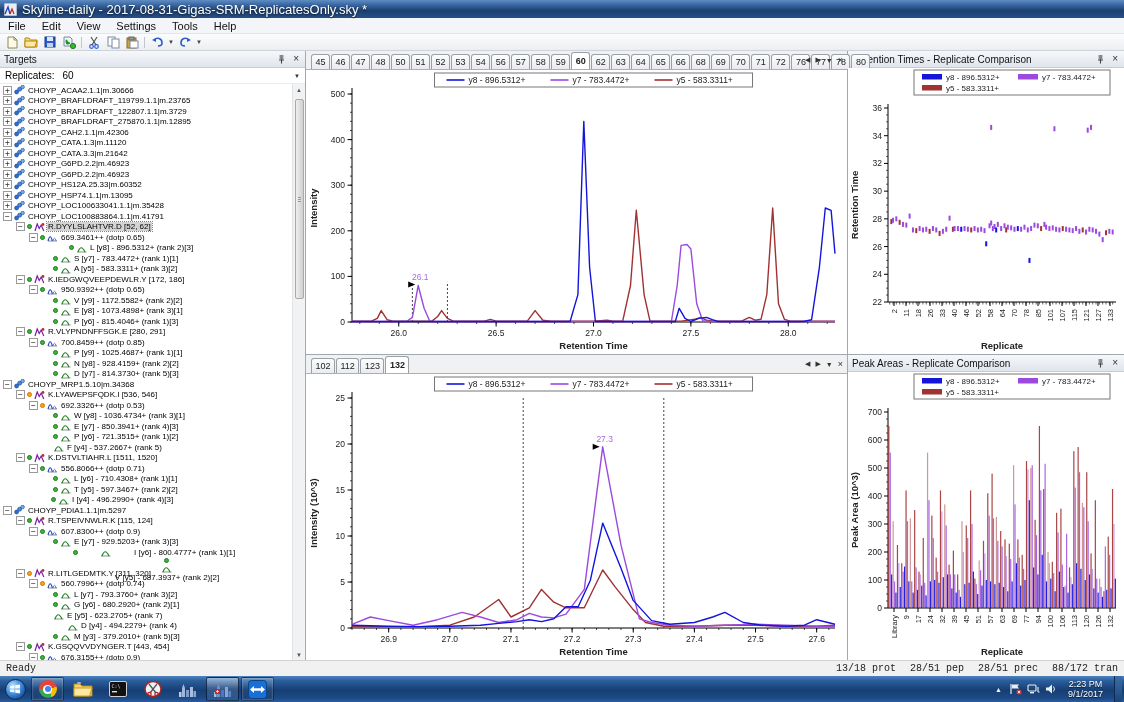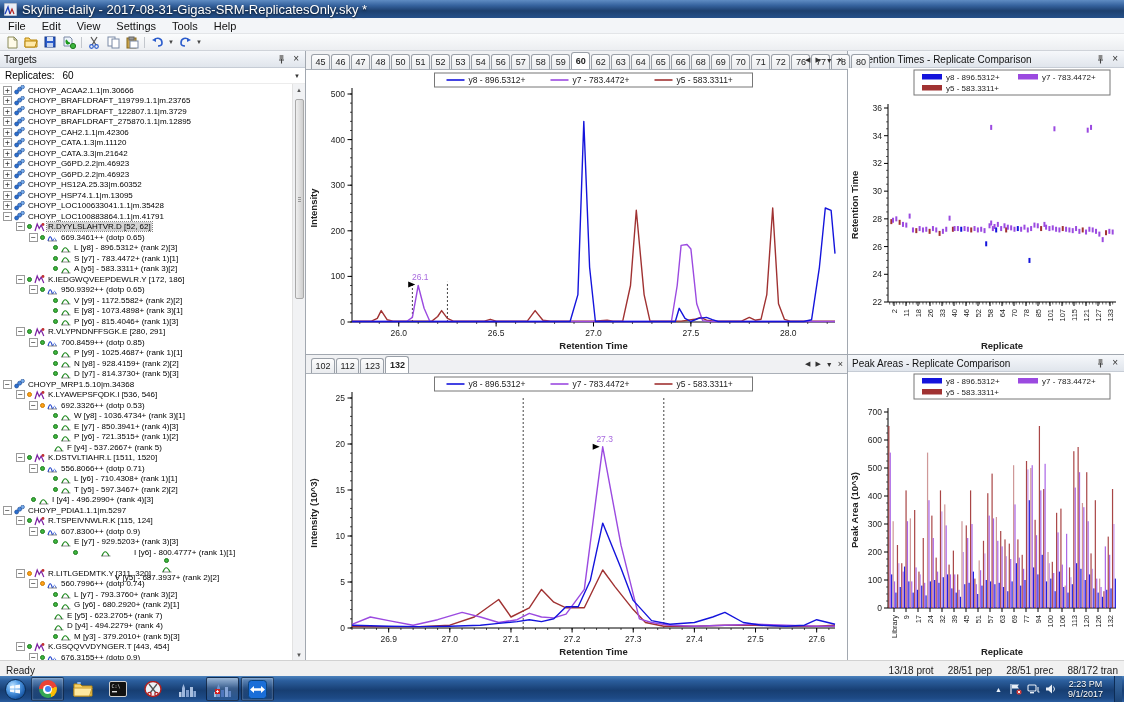--- a/index.html
+++ b/index.html
@@ -57,21 +57,21 @@
   .pane-border-b { border-bottom:1px solid #a2a8b0; }
   .tabstrip { height:19px; flex:none; background:#f0f1f3; border-bottom:1px solid #aab0b8; display:flex; align-items:flex-end; padding:2px 46px 0 5px; position:relative; }
   .tab { font-size:9px; height:15px; display:flex; align-items:center; padding:0 3.5px; margin-right:1px;
     border:1px solid #9aa0a8; border-bottom:none; border-radius:3px 3px 0 0; background:linear-gradient(#fdfdfd,#e9ebee); color:#222; }
   .tab.sel { background:#fff; font-weight:bold; height:17px; position:relative; z-index:2; }
   .tabnav { position:absolute; right:4px; top:4px; display:flex; gap:5px; font-size:7px; color:#333; align-items:center; }
   .chart-body { flex:1; position:relative; background:#fff; }
   .chart-body svg { position:absolute; left:0; top:0; }
 
   
-  .statusbar { height:16px; background:#f1f1f1; border-top:1px solid #d2d2d2; display:flex; align-items:flex-end; font-size:10px; color:#222; padding:0 6px; }
+  .statusbar { height:16px; background:#f1f1f1; border-top:1px solid #d2d2d2; display:flex; align-items:center; font-size:10px; color:#222; padding:0 6px;font-family:Liberation Mono, monospace; }
   .statusbar .sp { flex:1; }
   .statusbar .seg { margin-left:14px; }
 
   
   .taskbar { height:26px; display:flex; align-items:center;
     background:linear-gradient(180deg,#4d83bd 0%,#2b5e9d 18%,#173e72 55%,#1d4a86 85%,#2a5da0 100%); }
   .orb { width:30px; height:24px; display:flex; align-items:center; justify-content:center; }
   .orb-circle { width:21px; height:21px; border-radius:50%; background:radial-gradient(circle at 35% 30%, #bfe3ff 0%, #57a0e8 35%, #1e5fae 70%, #0c3569 100%); border:1px solid #0a2c55; display:flex; align-items:center; justify-content:center; }
   .tk-btn { width:33px; height:24px; display:flex; align-items:center; justify-content:center; border-radius:2px; margin:0 1px; }
   .tk-btn.open { background:linear-gradient(rgba(255,255,255,.28),rgba(255,255,255,.06) 45%,rgba(0,0,0,.12)); border:1px solid rgba(10,30,60,.65); box-shadow:inset 0 0 2px rgba(255,255,255,.5); }
@@ -318,21 +318,21 @@
             <div class="trow" style="padding-left: 29px;">
               <span class="texp">−</span>
               <span class="tdot dot-g"></span>
               <svg class="ticon" viewBox="0 0 11 10">
                 <path d="M1,9 Q3.2,0.5 5.4,9" fill="none" stroke="#2244cc" stroke-width="1.2"></path>
                 <path d="M5.8,9 Q7.5,3.5 9.2,9" fill="none" stroke="#5577dd" stroke-width="1"></path>
                 <path d="M1,9 h9" stroke="#444" stroke-width="0.6"></path>
               </svg>
               <span class="ttext">669.3461++ (dotp 0.65)</span>
             </div>
-            <div class="trow" style="padding-left: 42px; text-align: center;">
+            <div class="trow" style="padding-left: 58px; text-align: center;">
               <span style="width:11px;flex:none;"></span>
               <span class="tdot dot-g"></span>
               <svg class="ticon" viewBox="0 0 11 10">
                 <path d="M2,9 Q5,0.5 9,9" fill="none" stroke="#1f8a1f" stroke-width="1.2"></path>
                 <path d="M1,9 h9.5" stroke="#444" stroke-width="0.6"></path>
               </svg>
               <span class="ttext">L [y8] - 896.5312+ (rank 2)[3]</span>
             </div>
             <div class="trow" style="padding-left: 42px;">
               <span style="width:11px;flex:none;"></span>
@@ -537,21 +537,21 @@
             </div>
             <div class="trow" style="padding-left: 42px;">
               <span style="width:11px;flex:none;"></span>
               <span class="tdot dot-g"></span>
               <svg class="ticon" viewBox="0 0 11 10">
                 <path d="M2,9 Q5,0.5 9,9" fill="none" stroke="#1f8a1f" stroke-width="1.2"></path>
                 <path d="M1,9 h9.5" stroke="#444" stroke-width="0.6"></path>
               </svg>
               <span class="ttext">T [y5] - 597.3467+ (rank 2)[2]</span>
             </div>
-            <div class="trow" style="padding-left: 20px;">
+            <div class="trow" style="padding-left: 20px; margin-left: 20px;">
               <span style="width:11px;flex:none;"></span>
               <span class="tdot dot-g"></span>
               <svg class="ticon" viewBox="0 0 11 10">
                 <path d="M2,9 Q5,0.5 9,9" fill="none" stroke="#1f8a1f" stroke-width="1.2"></path>
                 <path d="M1,9 h9.5" stroke="#444" stroke-width="0.6"></path>
               </svg>
               <span class="ttext">I [y4] - 496.2990+ (rank 4)[3]</span>
             </div>
             <div class="trow" style="padding-left: 3px;">
               <span class="texp">−</span>
@@ -646,21 +646,21 @@
               <span class="ttext">G [y6] - 680.2920+ (rank 2)[1]</span>
             </div>
             <div class="trow" style="padding-left: 42px;">
               <span style="width:11px;flex:none;"></span>
               <svg class="ticon" viewBox="0 0 11 10">
                 <path d="M2,9 Q5,0.5 9,9" fill="none" stroke="#1f8a1f" stroke-width="1.2"></path>
                 <path d="M1,9 h9.5" stroke="#444" stroke-width="0.6"></path>
               </svg>
               <span class="ttext">E [y5] - 623.2705+ (rank 7)</span>
             </div>
-            <div class="trow" style="padding-left: 42px;">
+            <div class="trow" style="padding-left: 56px;">
               <span style="width:11px;flex:none;"></span>
               <svg class="ticon" viewBox="0 0 11 10">
                 <path d="M2,9 Q5,0.5 9,9" fill="none" stroke="#1f8a1f" stroke-width="1.2"></path>
                 <path d="M1,9 h9.5" stroke="#444" stroke-width="0.6"></path>
               </svg>
               <span class="ttext">D [y4] - 494.2279+ (rank 4)</span>
             </div>
             <div class="trow" style="padding-left: 42px;">
               <span style="width:11px;flex:none;"></span>
               <span class="tdot dot-g"></span>

